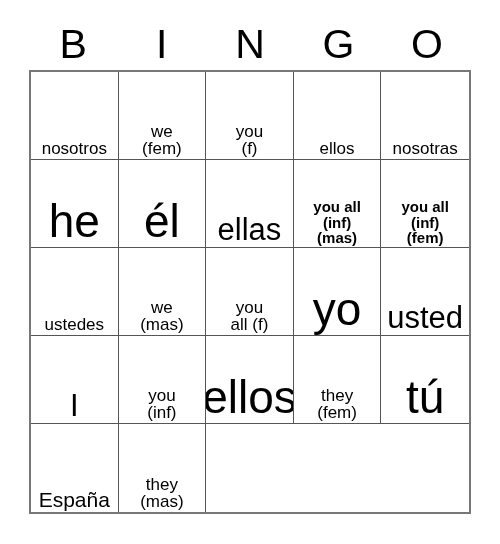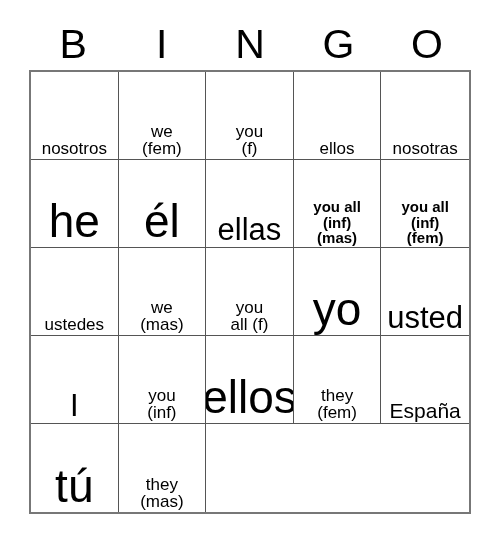--- a/index.html
+++ b/index.html
@@ -163,24 +163,24 @@
       </div>
 
     <div class="cell">
         <span class="cell-text fs-xxl">ellos</span>
       </div>
     <div class="cell">
         <span class="cell-text fs-l">they
 (fem)</span>
       </div>
     <div class="cell">
-        <span class="cell-text fs-m">España</span>
+        <span class="cell-text fs-xxl">tú</span>
       </div>
     <div class="cell">
-        <span class="cell-text fs-xxl">tú</span>
+        <span class="cell-text fs-m">España</span>
       </div>
     <div class="cell">
         <span class="cell-text fs-l">they
 (mas)</span>
       </div>
   </div>
 
 </div>
 
 </body></html>

